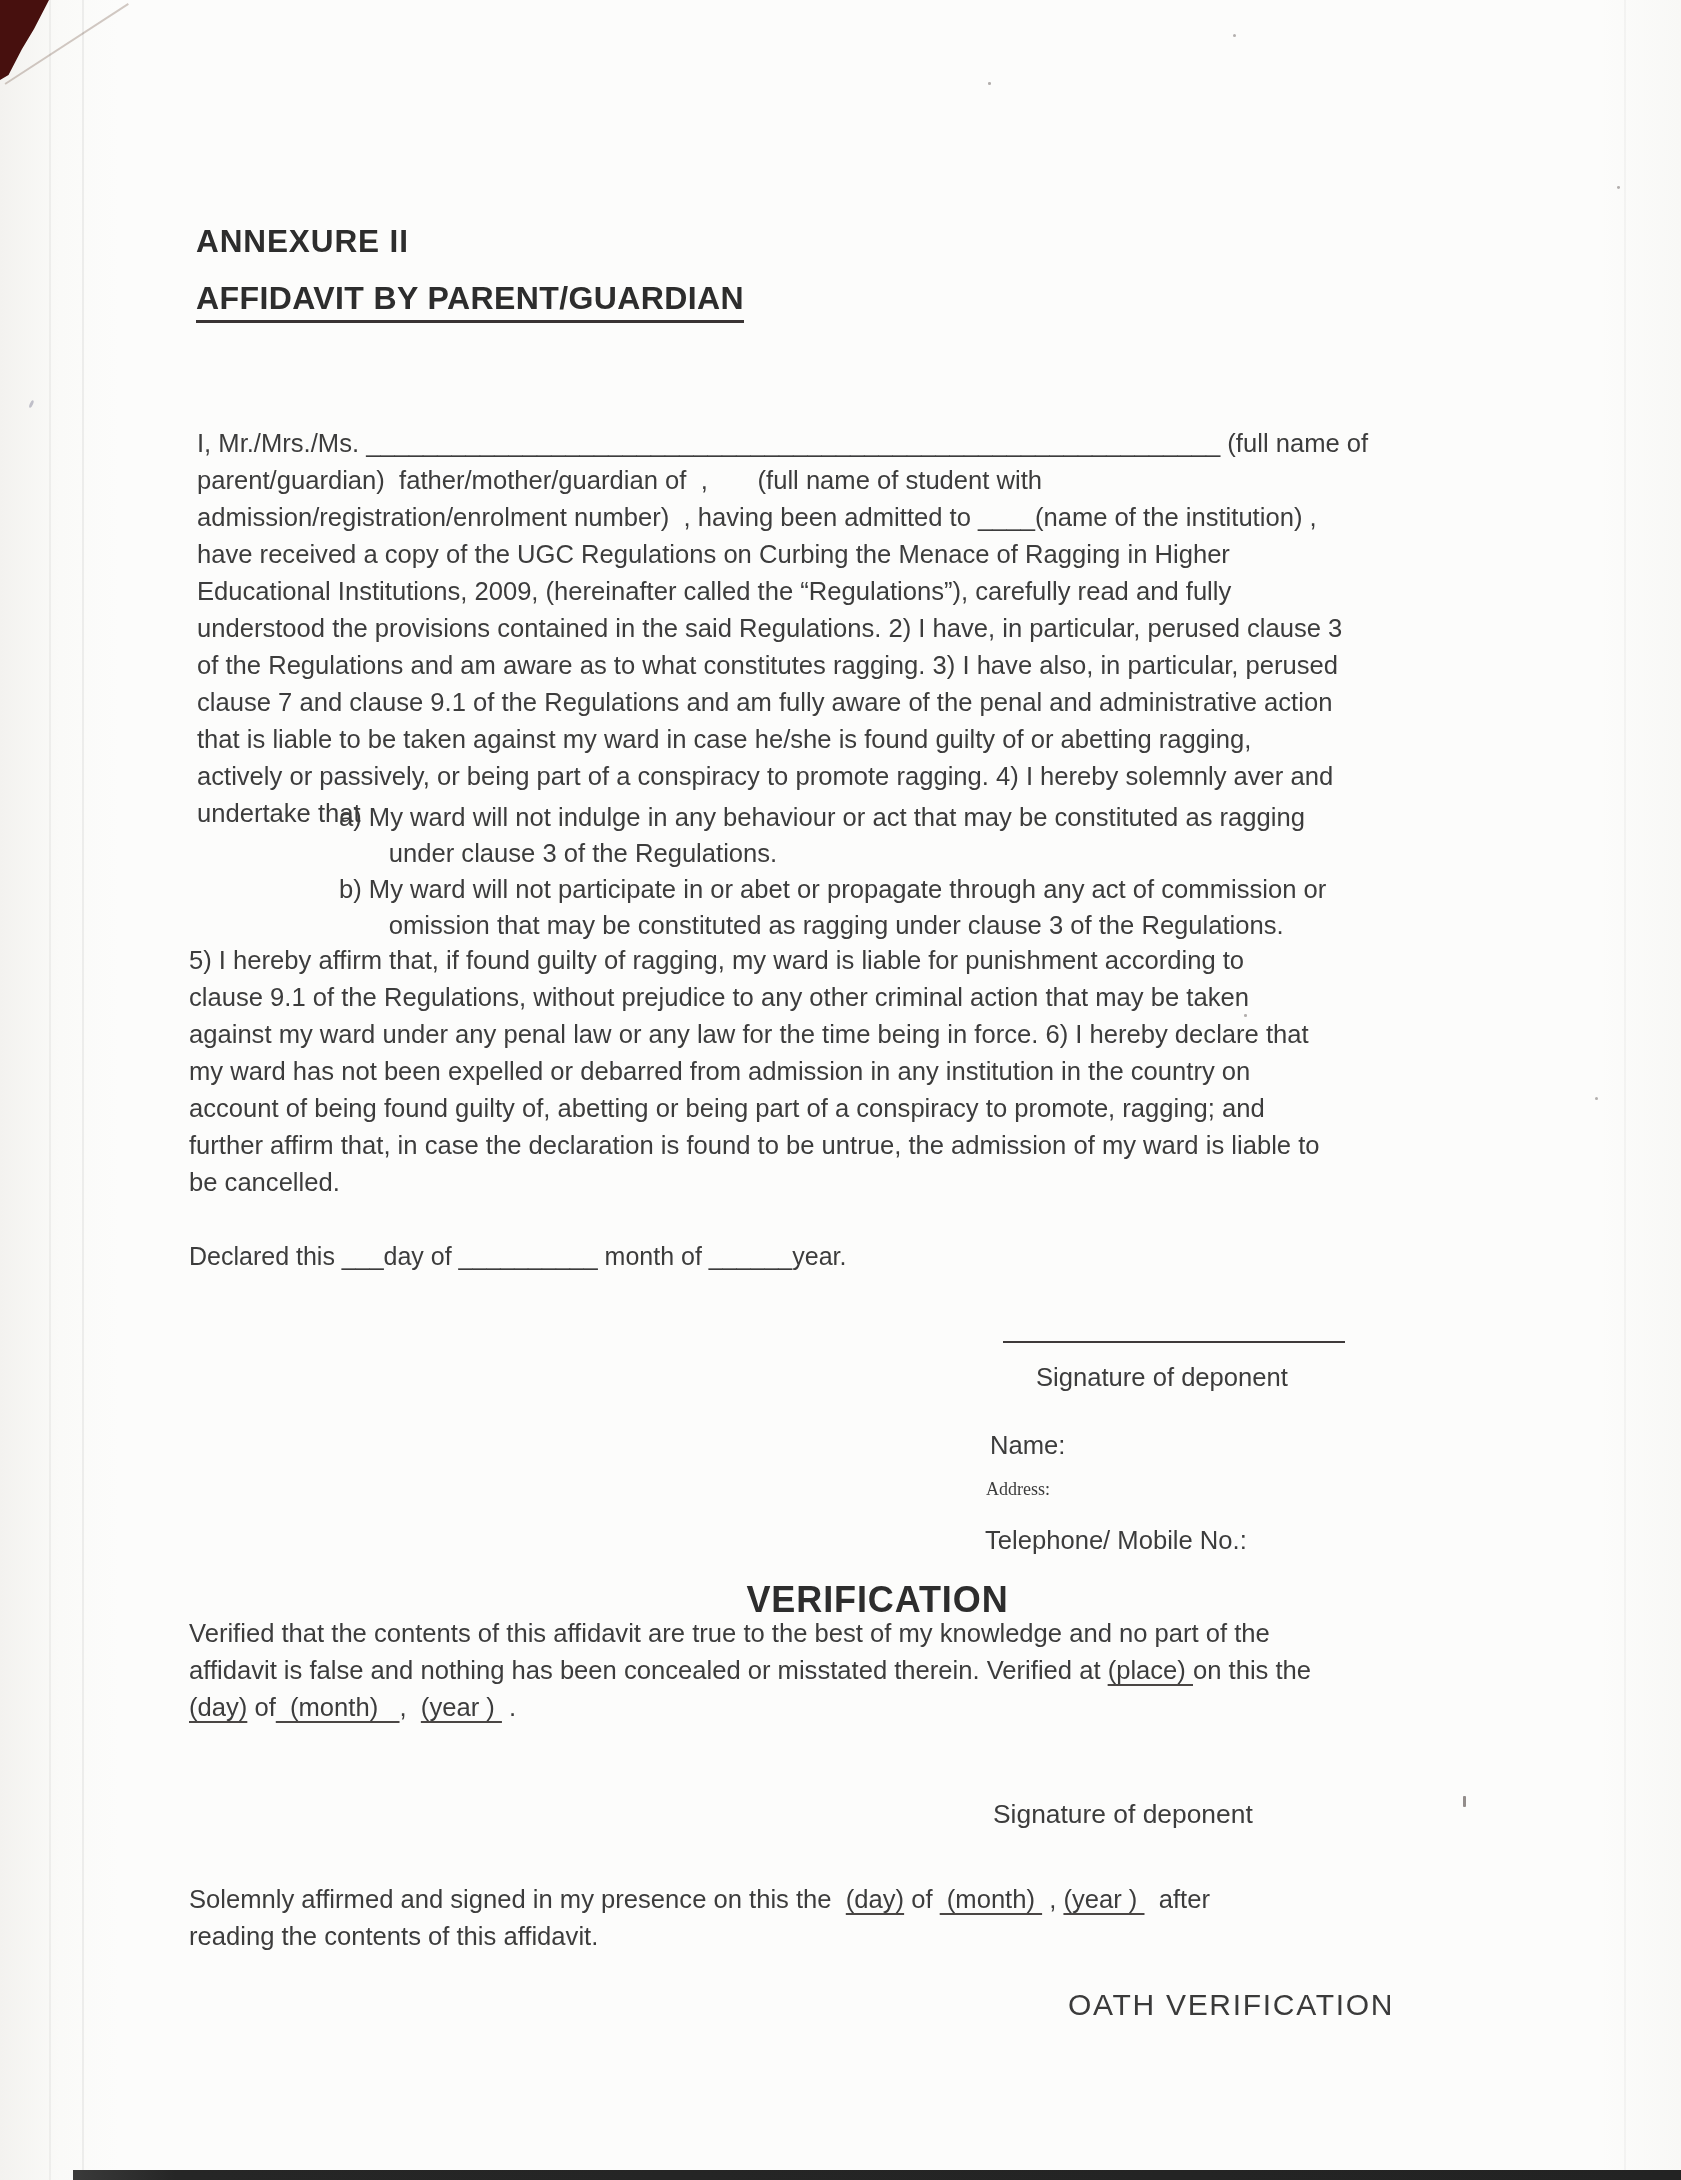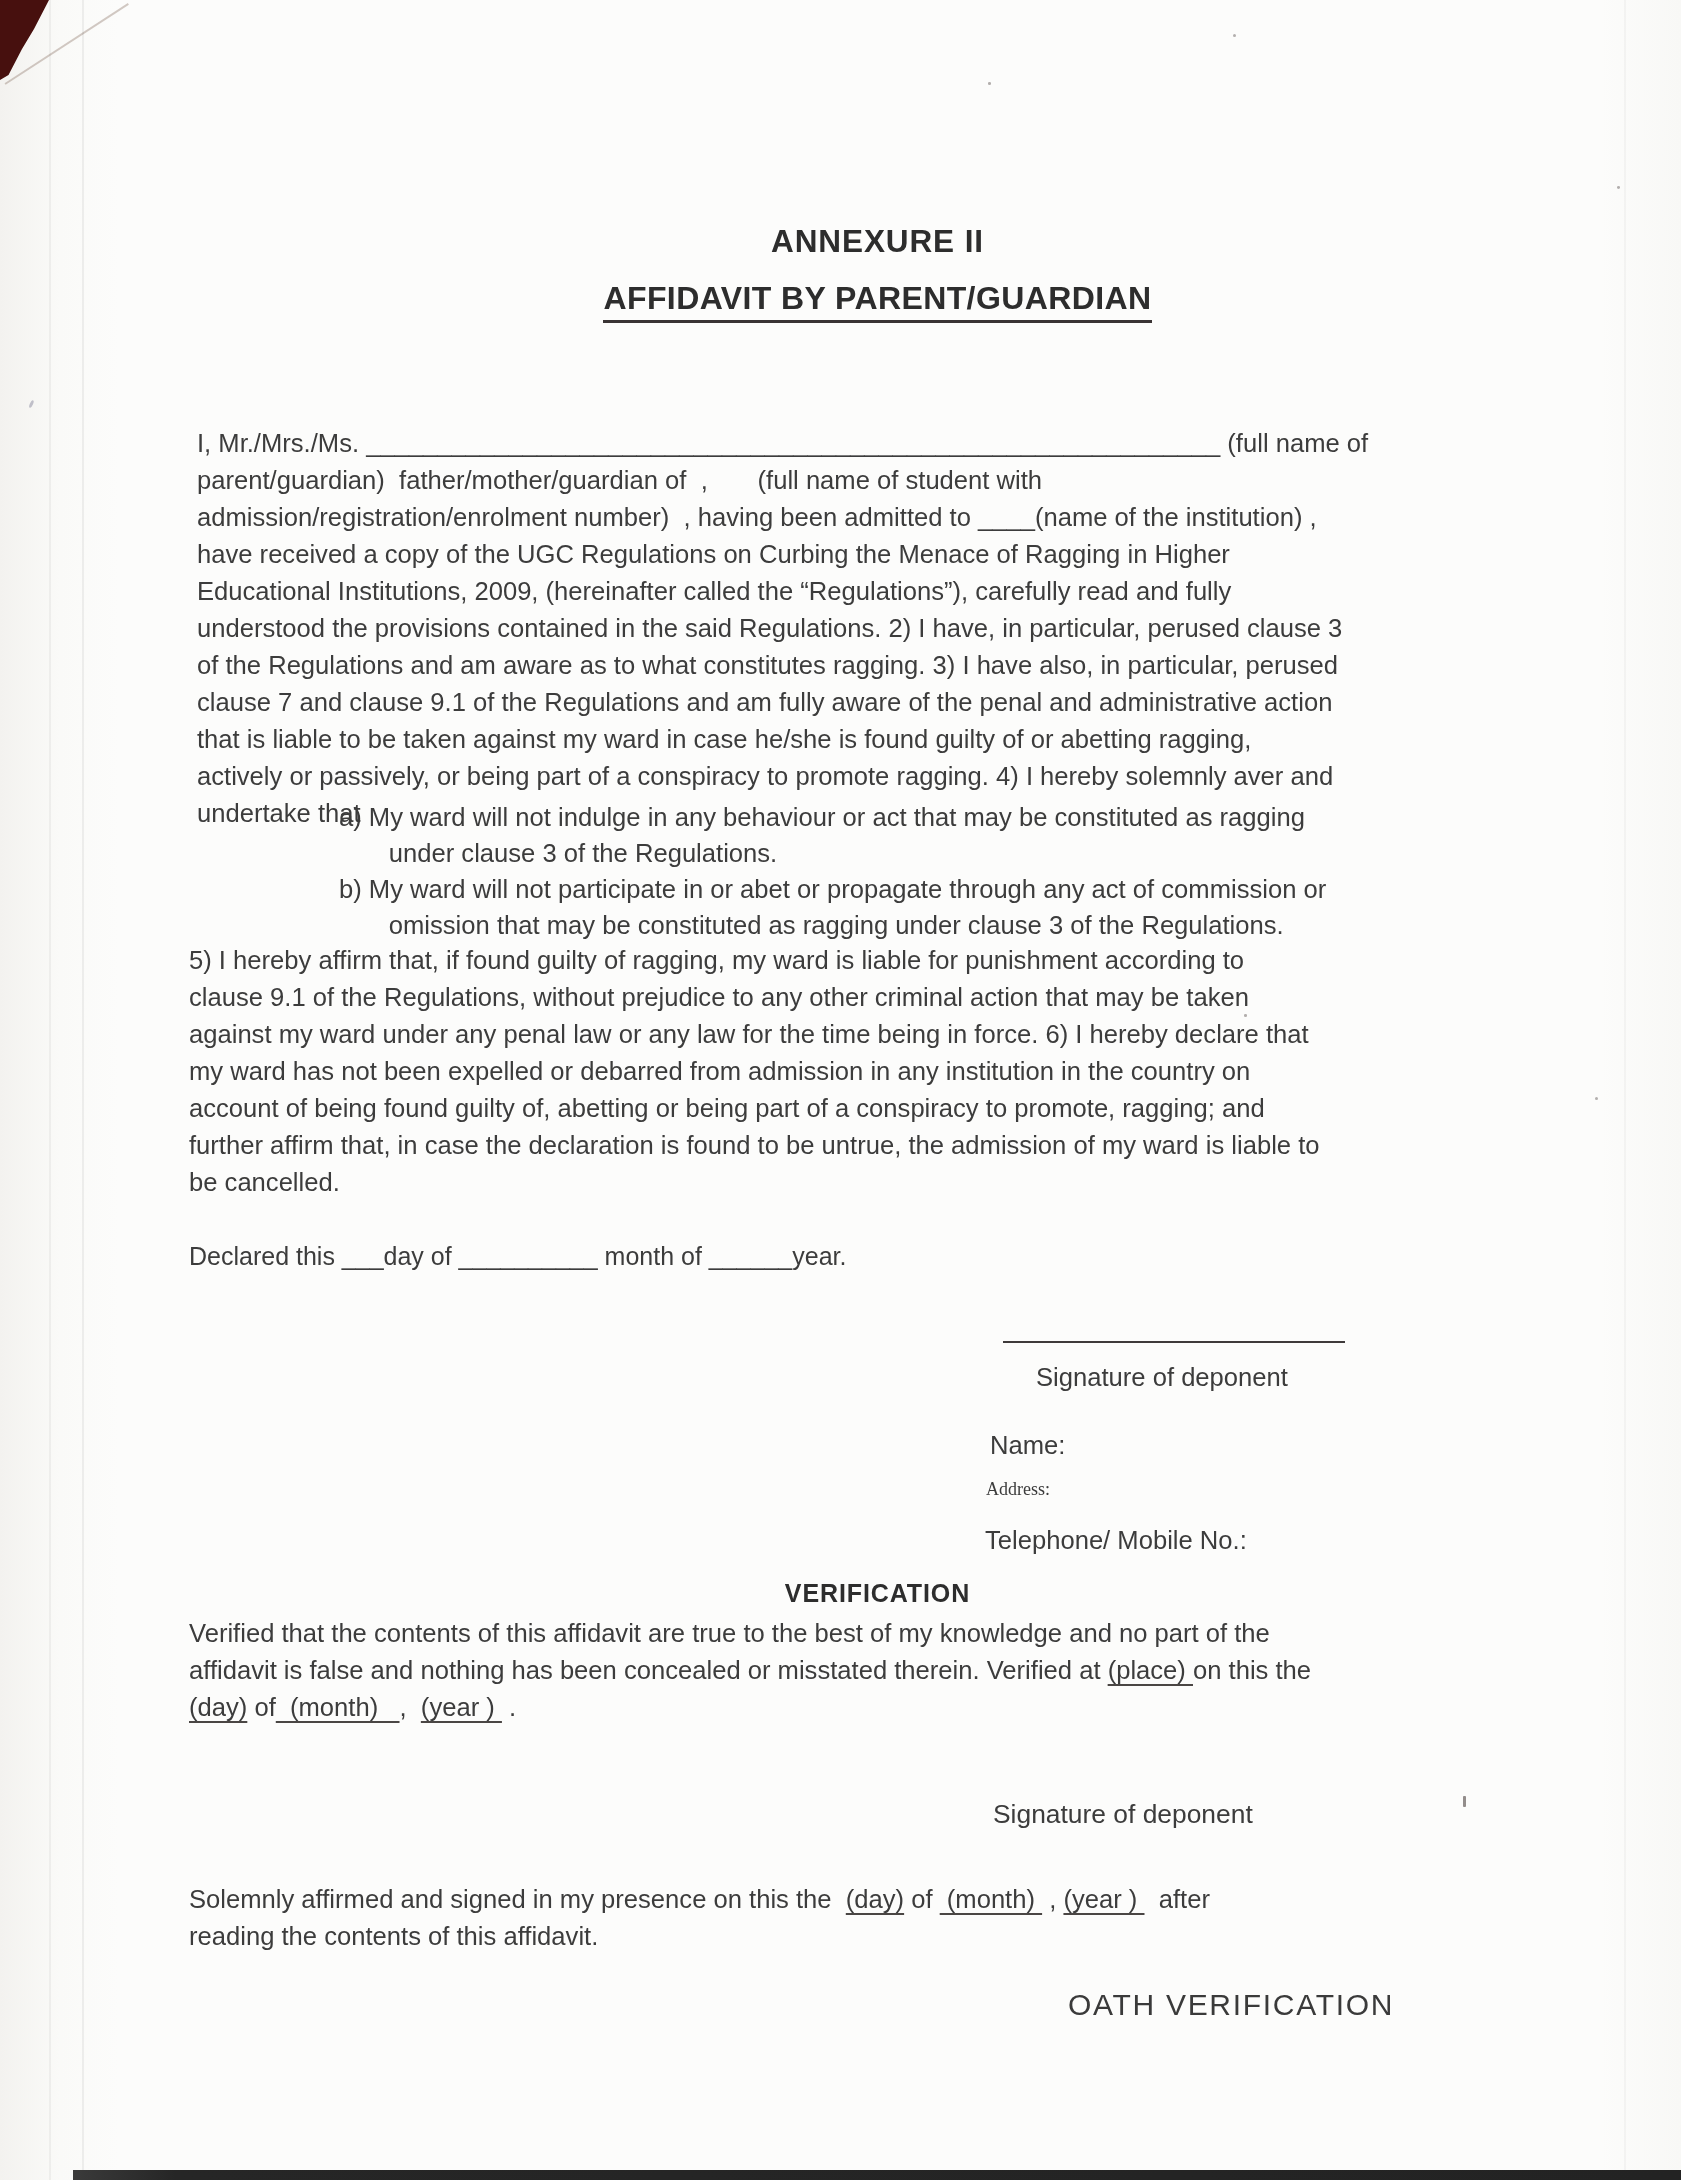--- a/index.html
+++ b/index.html
@@ -33,38 +33,38 @@
   }
   .speck{position:absolute;background:rgba(60,50,48,.38);border-radius:50%;}
   .s1{left:1233px;top:34px;width:3.4px;height:3.4px;}
   .s2{left:988px;top:82px;width:2.6px;height:2.6px;}
   .s3{left:1617px;top:186px;width:3.4px;height:2.6px;}
   .s4{left:1595px;top:1097px;width:3.4px;height:3.4px;}
   .s5{left:1244px;top:1014px;width:2.6px;height:2.6px;}
   .s6{left:1463px;top:1796px;width:3.4px;height:11px;border-radius:0.9px;background:rgba(60,50,48,.55);}
   .s7{left:30px;top:400px;width:2.6px;height:7.7px;background:rgba(90,90,120,.35);transform:rotate(24deg);}
   
-  .tblock{position:absolute;left:196px;top:223px;width:1363px;text-align:center;}
+  .tblock{position:absolute;left:196px;top:223px;width:1363px;text-align:left;}
   .t1{font-size:31.5px;font-weight:bold;color:#2d2d2d;letter-spacing:0.9px;}
   .t2{display:inline-block;margin-top:5.1px;font-size:32px;font-weight:bold;color:#2d2d2d;
       letter-spacing:0.4px;border-bottom:3.4px solid #3a3434;padding-bottom:2.6px;}
   .para{position:absolute;white-space:pre-wrap;font-size:25.6px;line-height:37px;color:#3c3c3c;}
   .p1{left:197px;top:385px;width:1431px;margin-top:40px;}
   .item{position:absolute;white-space:pre-wrap;font-size:25.6px;line-height:36px;color:#3c3c3c;}
   .ia{left:339px;top:799px;width:1210px;}
   .ib{left:339px;top:871px;width:1210px;}
   .p2{left:189px;top:942px;width:1431px;}
   .declared{position:absolute;left:189px;top:1242px;white-space:pre-wrap;font-size:25px;color:#3c3c3c;}
   .sigline{position:absolute;left:1003px;top:1341px;width:342px;border-top:2.6px solid #3e3a3a;}
   .sigcap{position:absolute;left:1036px;top:1363px;font-size:25.6px;}
   .lab-name{position:absolute;left:990px;top:1431px;font-size:25.6px;}
   .lab-addr{position:absolute;left:986px;top:1479px;font-size:18px;font-family:Liberation Serif, serif;}
   .lab-tel{position:absolute;left:985px;top:1526px;font-size:25.6px;}
   .vhead{position:absolute;left:196px;top:1579px;width:1363px;text-align:center;
-         font-size:25px;font-weight:bold;color:#2d2d2d;letter-spacing:0.9px;}
+         font-size:36px;font-weight:bold;color:#2d2d2d;letter-spacing:0.9px;}
   .vpara{left:189px;top:1615px;width:1431px;}
   .sigcap2{position:absolute;left:993px;top:1799px;font-size:26.4px;}
   .solemn{left:189px;top:1881px;width:1431px;}
   .oath{position:absolute;left:1068px;top:1988px;font-size:30px;letter-spacing:1.7px;color:#3a3a3a;}
   .u{text-decoration:underline;text-decoration-thickness:2.1px;text-underline-offset:5.1px;
      text-decoration-color:#4a4644;}
 </style>
 </head>
 <body>
 

